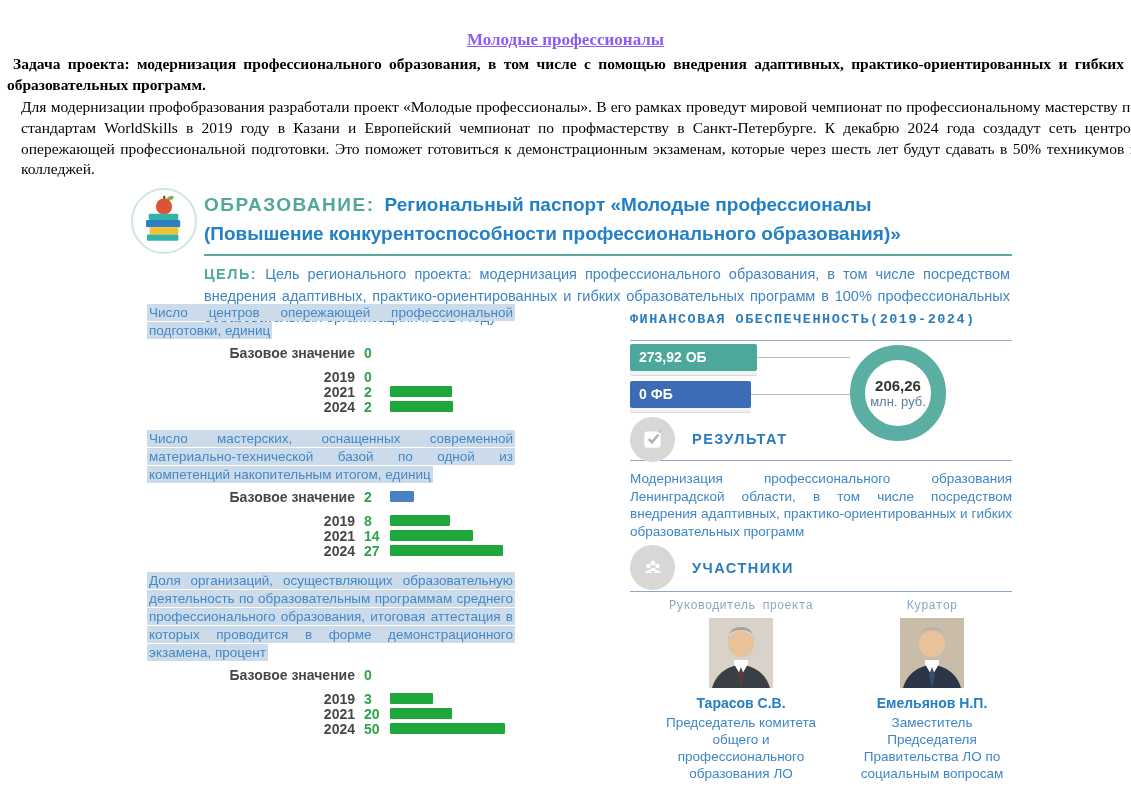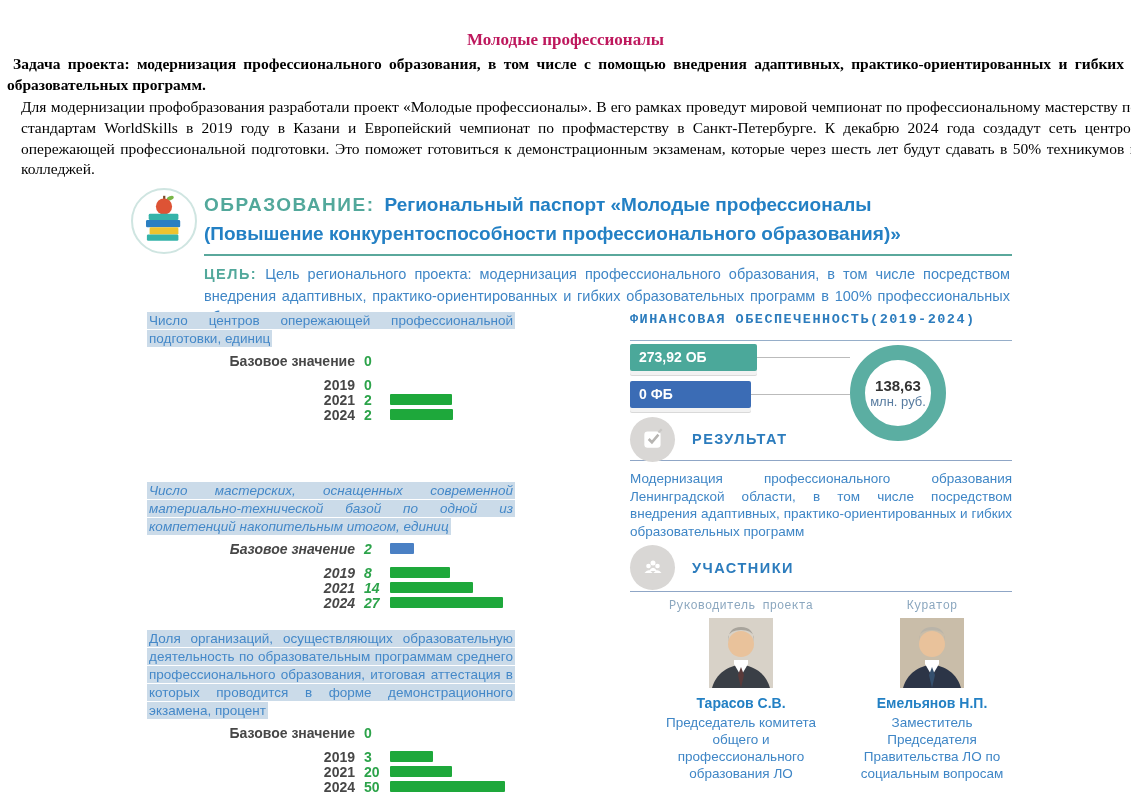--- a/index.html
+++ b/index.html
@@ -3,21 +3,21 @@
 <meta charset="utf-8">
 <style>
   * { margin:0; padding:0; box-sizing:border-box; }
   html,body { width:1131px; height:800px; background:#fff; overflow:hidden; }
   .page { position:relative; width:1131px; height:800px; background:#fff;
           font-family:"Liberation Serif", serif; color:#000; }
 
   
   .doc-title { position:absolute; top:30px; left:0; width:100%; text-align:center;
                font-size:17px; font-weight:bold; }
-  .doc-title a { color:#be185d; cursor:pointer; }
+  .doc-title a { color:#8b5cf6; text-decoration:underline; cursor:pointer; }
   .p-task { position:absolute; top:53px; left:7px; width:1117px; font-weight:bold;
             font-size:15.5px; line-height:21px; text-align:justify; text-indent:6px; }
   .p-desc { position:absolute; top:97px; left:21px; width:1117px;
             font-size:15.5px; line-height:20.8px; text-align:justify; }
 
   
   .infographic { position:absolute; left:128px; top:188px; width:884px; height:610px;
                  font-family:"Liberation Sans", sans-serif; }
   .logo-wrap { position:absolute; left:3px; top:0; width:66px; height:66px;
                border:2px solid #cfe5e1; border-radius:50%; background:#fff;
@@ -29,23 +29,23 @@
   .goal { position:absolute; left:76px; top:76px; width:806px; font-size:14.5px;
           line-height:21.5px; text-align:justify; color:#3f86c6; }
   .goal-label { color:#52a89b; font-weight:bold; letter-spacing:1.5px; margin-right:8px; }
 
   .col-header { font-size:14px; font-weight:bold; color:#2c7cbd; letter-spacing:1.5px; }
 
   
   .left-col { position:absolute; left:19px; top:112px; width:486px; }
   .left-col .col-header { width:312px; text-align:center; padding-bottom:6px;
                           border-bottom:1.5px solid #96aec9; }
-  .chart { margin-top:12px; }
-  .chart.m2 { margin-top:60px;font-style:italic; }
-  .chart.m3 { margin-top:20px; }
+  .chart { margin-top:4px; }
+  .chart.m2 { margin-top:16px; }
+  .chart.m3 { margin-top:14px; }
   .chart-title-box { width:368px; text-align:justify; font-size:13.5px;
                      line-height:18px; color:#4488c8; }
   .chart-title { background:#cbdbe9; padding:1px 2px;
                  box-decoration-break:clone; -webkit-box-decoration-break:clone; }
   .rows { margin-top:5px; }
   .crow { display:flex; align-items:center; height:15px; }
   .crow.base { margin-bottom:9px; }
   .crow-label { width:208px; text-align:right; font-size:14px; font-weight:bold; color:#474747; }
   .crow-value { width:35px; padding-left:9px; font-size:14px; font-weight:bold; color:#2ca34a; }
   .crow-bar { height:11px; border-radius:1px; }
@@ -203,21 +203,21 @@
 
     <div class="right-col">
       <div class="col-header">ФИНАНСОВАЯ ОБЕСПЕЧЕННОСТЬ(2019-2024)</div>
 
       <div class="fin-box fin-teal" style="background: rgb(75, 168, 154);">273,92 ОБ</div>
       <div class="fin-box fin-blue" style="background: rgb(59, 108, 181);">0 ФБ</div>
       <div class="conn line1"></div>
       <div class="conn line2"></div>
 
       <div class="donut">
-        <div class="donut-value">138,63</div>
+        <div class="donut-value">206,26</div>
         <div class="donut-unit">млн. руб.</div>
       </div>
 
       <div class="sec-head res-head">
         <span class="icon-circle">
           <svg width="26" height="26" viewBox="0 0 24 24">
             <rect x="4" y="5" width="15" height="15" rx="3" fill="#ffffff"></rect>
             <path d="M8 12 l3 3 l6 -7" stroke="#b7b5b2" stroke-width="2.4" fill="none"></path>
             <path d="M17 6 l3 -3" stroke="#c9c7c4" stroke-width="2" fill="none"></path>
           </svg>

